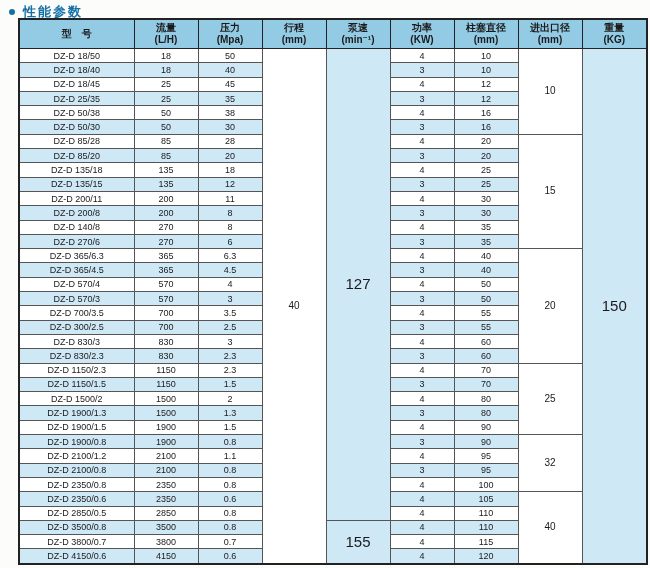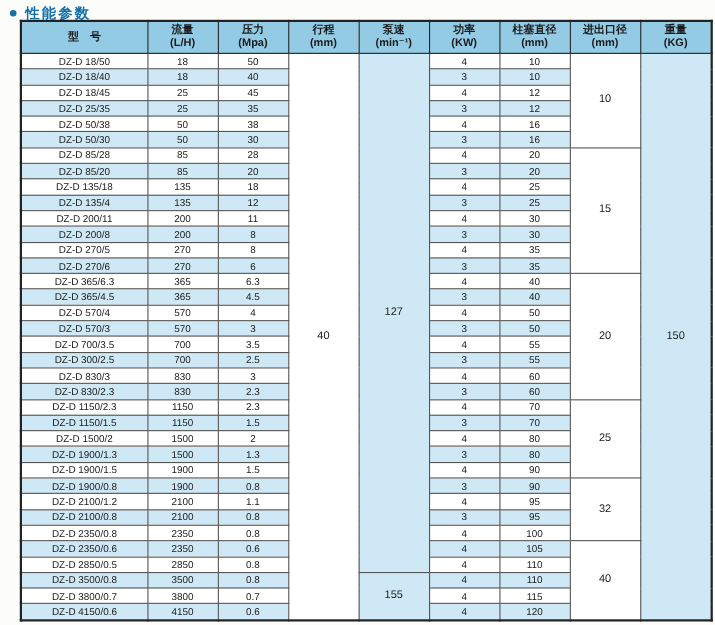--- a/index.html
+++ b/index.html
@@ -15,21 +15,21 @@
   table.spec{position:absolute;left:18px;top:18px;width:628px;border-collapse:collapse;
     table-layout:fixed;border:2px solid var(--border-outer)}
   table.spec th{background:var(--header-bg);height:28px;padding:0;font-size:10px;line-height:12px;
     font-weight:bold;color:var(--text);border:1px solid var(--border-outer);
     text-align:center;vertical-align:middle}
   table.spec td{height:13.3px;padding:0;font-size:9px;line-height:12px;color:var(--text);
     border:1px solid var(--border-inner);text-align:center;vertical-align:middle;
     background:var(--row-bg)}
   table.spec tr.alt td{background:var(--row-alt)}
   table.spec td.m-white{background:#ffffff !important;font-size:10px}
-  table.spec td.m-blue{background:var(--row-alt) !important;font-size:10px}
+  table.spec td.m-blue{background:var(--row-alt) !important;font-size:15px}
 </style>
 </head>
 <body>
 
 <div class="page">
   <div class="title-row">
     <span class="bullet"></span>
     <span class="title-text">性能参数</span>
   </div>
 
@@ -148,42 +148,42 @@
           <td>20</td>
         </tr>
         <tr>
           <td>DZ-D 135/18</td>
           <td>135</td>
           <td>18</td>
           <td>4</td>
           <td>25</td>
         </tr>
         <tr class="alt">
-          <td>DZ-D 135/4</td>
+          <td>DZ-D 135/15</td>
           <td>135</td>
           <td>12</td>
           <td>3</td>
           <td>25</td>
         </tr>
         <tr>
           <td>DZ-D 200/11</td>
           <td>200</td>
           <td>11</td>
           <td>4</td>
           <td>30</td>
         </tr>
         <tr class="alt">
           <td>DZ-D 200/8</td>
           <td>200</td>
           <td>8</td>
           <td>3</td>
           <td>30</td>
         </tr>
         <tr>
-          <td>DZ-D 270/5</td>
+          <td>DZ-D 140/8</td>
           <td>270</td>
           <td>8</td>
           <td>4</td>
           <td>35</td>
         </tr>
         <tr class="alt">
           <td>DZ-D 270/6</td>
           <td>270</td>
           <td>6</td>
           <td>3</td>

